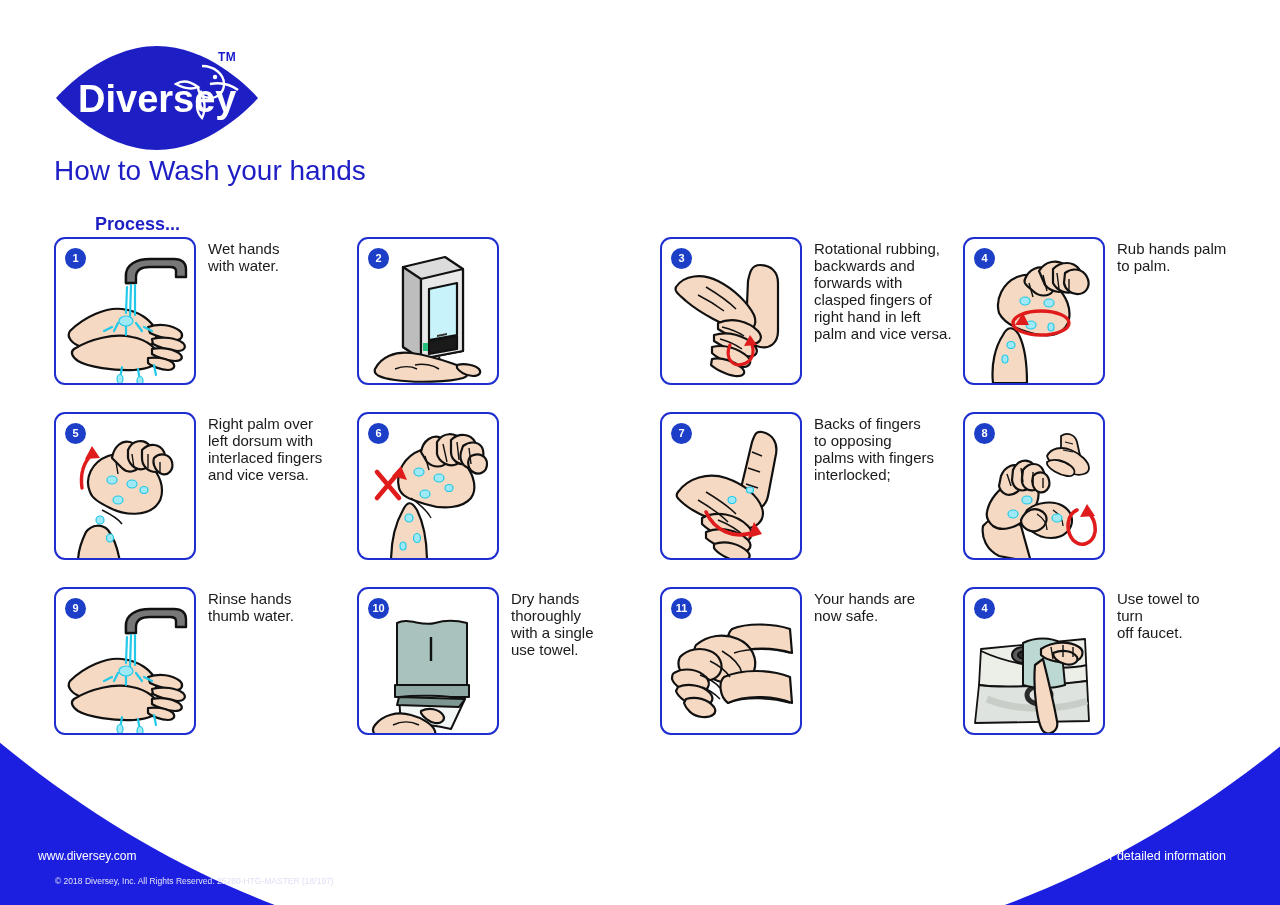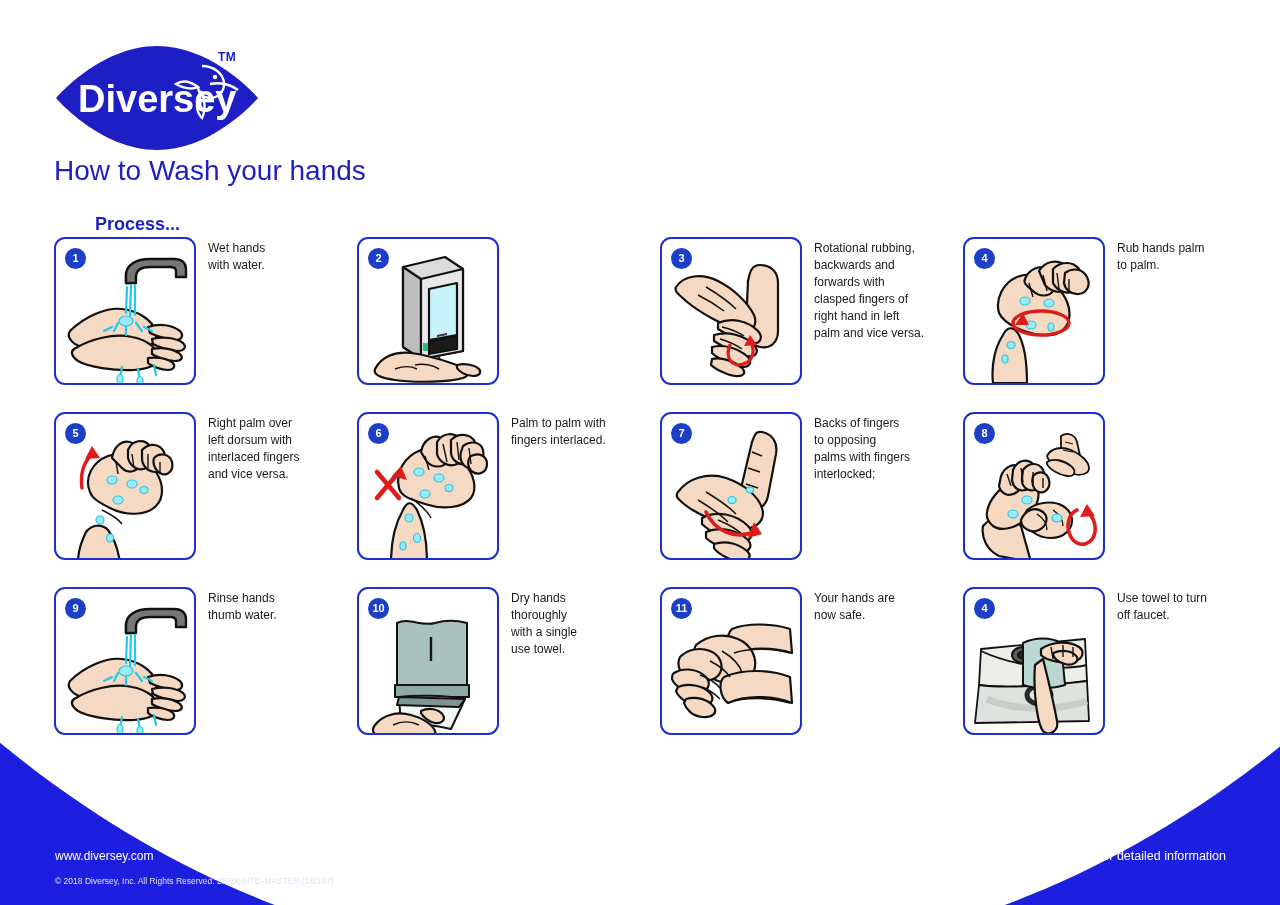--- a/index.html
+++ b/index.html
@@ -121,31 +121,31 @@
   .art {
     position: absolute;
     left: 0;
     top: 0;
     width: 142px;
     height: 148px;
   }
   .caption {
     padding-left: 12px;
     padding-top: 3px;
-    font-size: 12px;
+    font-size: 15px;
     line-height: 17px;
     color: #1a1a1a;
     width: 148px;
   }
   .cell:last-child .caption { width: 120px; }
 
   
   .footer-url {
     position: absolute;
-    left: 55px;
+    left: 38px;
     top: 849px;
     font-size: 12px;
     color: #ffffff;
     z-index: 3;
   }
   .footer-copy {
     position: absolute;
     left: 55px;
     top: 876px;
     font-size: 8.5px;
@@ -398,22 +398,20 @@
             <ellipse cx="58" cy="124" rx="3.5" ry="4.5"></ellipse>
             <ellipse cx="44" cy="132" rx="3" ry="4"></ellipse>
           </g>
           <g stroke="#e01b1b" stroke-width="4.6" stroke-linecap="round">
             <path d="M18,58 L40,84"></path>
             <path d="M40,58 L18,84"></path>
           </g>
           <path d="M42,52 L48,66 L33,62 Z" fill="#e01b1b"></path>
         </svg>
       </div>
-      <div class="caption" style="white-space:pre-line">Palm to palm with
-fingers interlaced.</div>
     </div>
 
     <div class="cell">
       <div class="card">
         <div class="badge">7</div>
         <svg class="art" viewBox="0 0 142 148">
           <g stroke="#111" stroke-width="2.2" fill="#f6d9c2" stroke-linejoin="round">
             <path d="M100,18 C110,20 116,28 114,40 L106,82 C104,92 96,98 88,94 C80,90 78,80 80,70 L90,28 C93,20 94,17 100,18 Z"></path>
             <path d="M16,78 C26,64 46,58 64,64 C82,70 96,82 100,94 C104,106 94,116 80,114 C60,111 34,100 22,90 C15,84 13,82 16,78 Z"></path>
             <path d="M40,104 C54,96 74,100 86,112 C94,120 88,130 76,128 C62,126 46,116 40,110 Z"></path>

